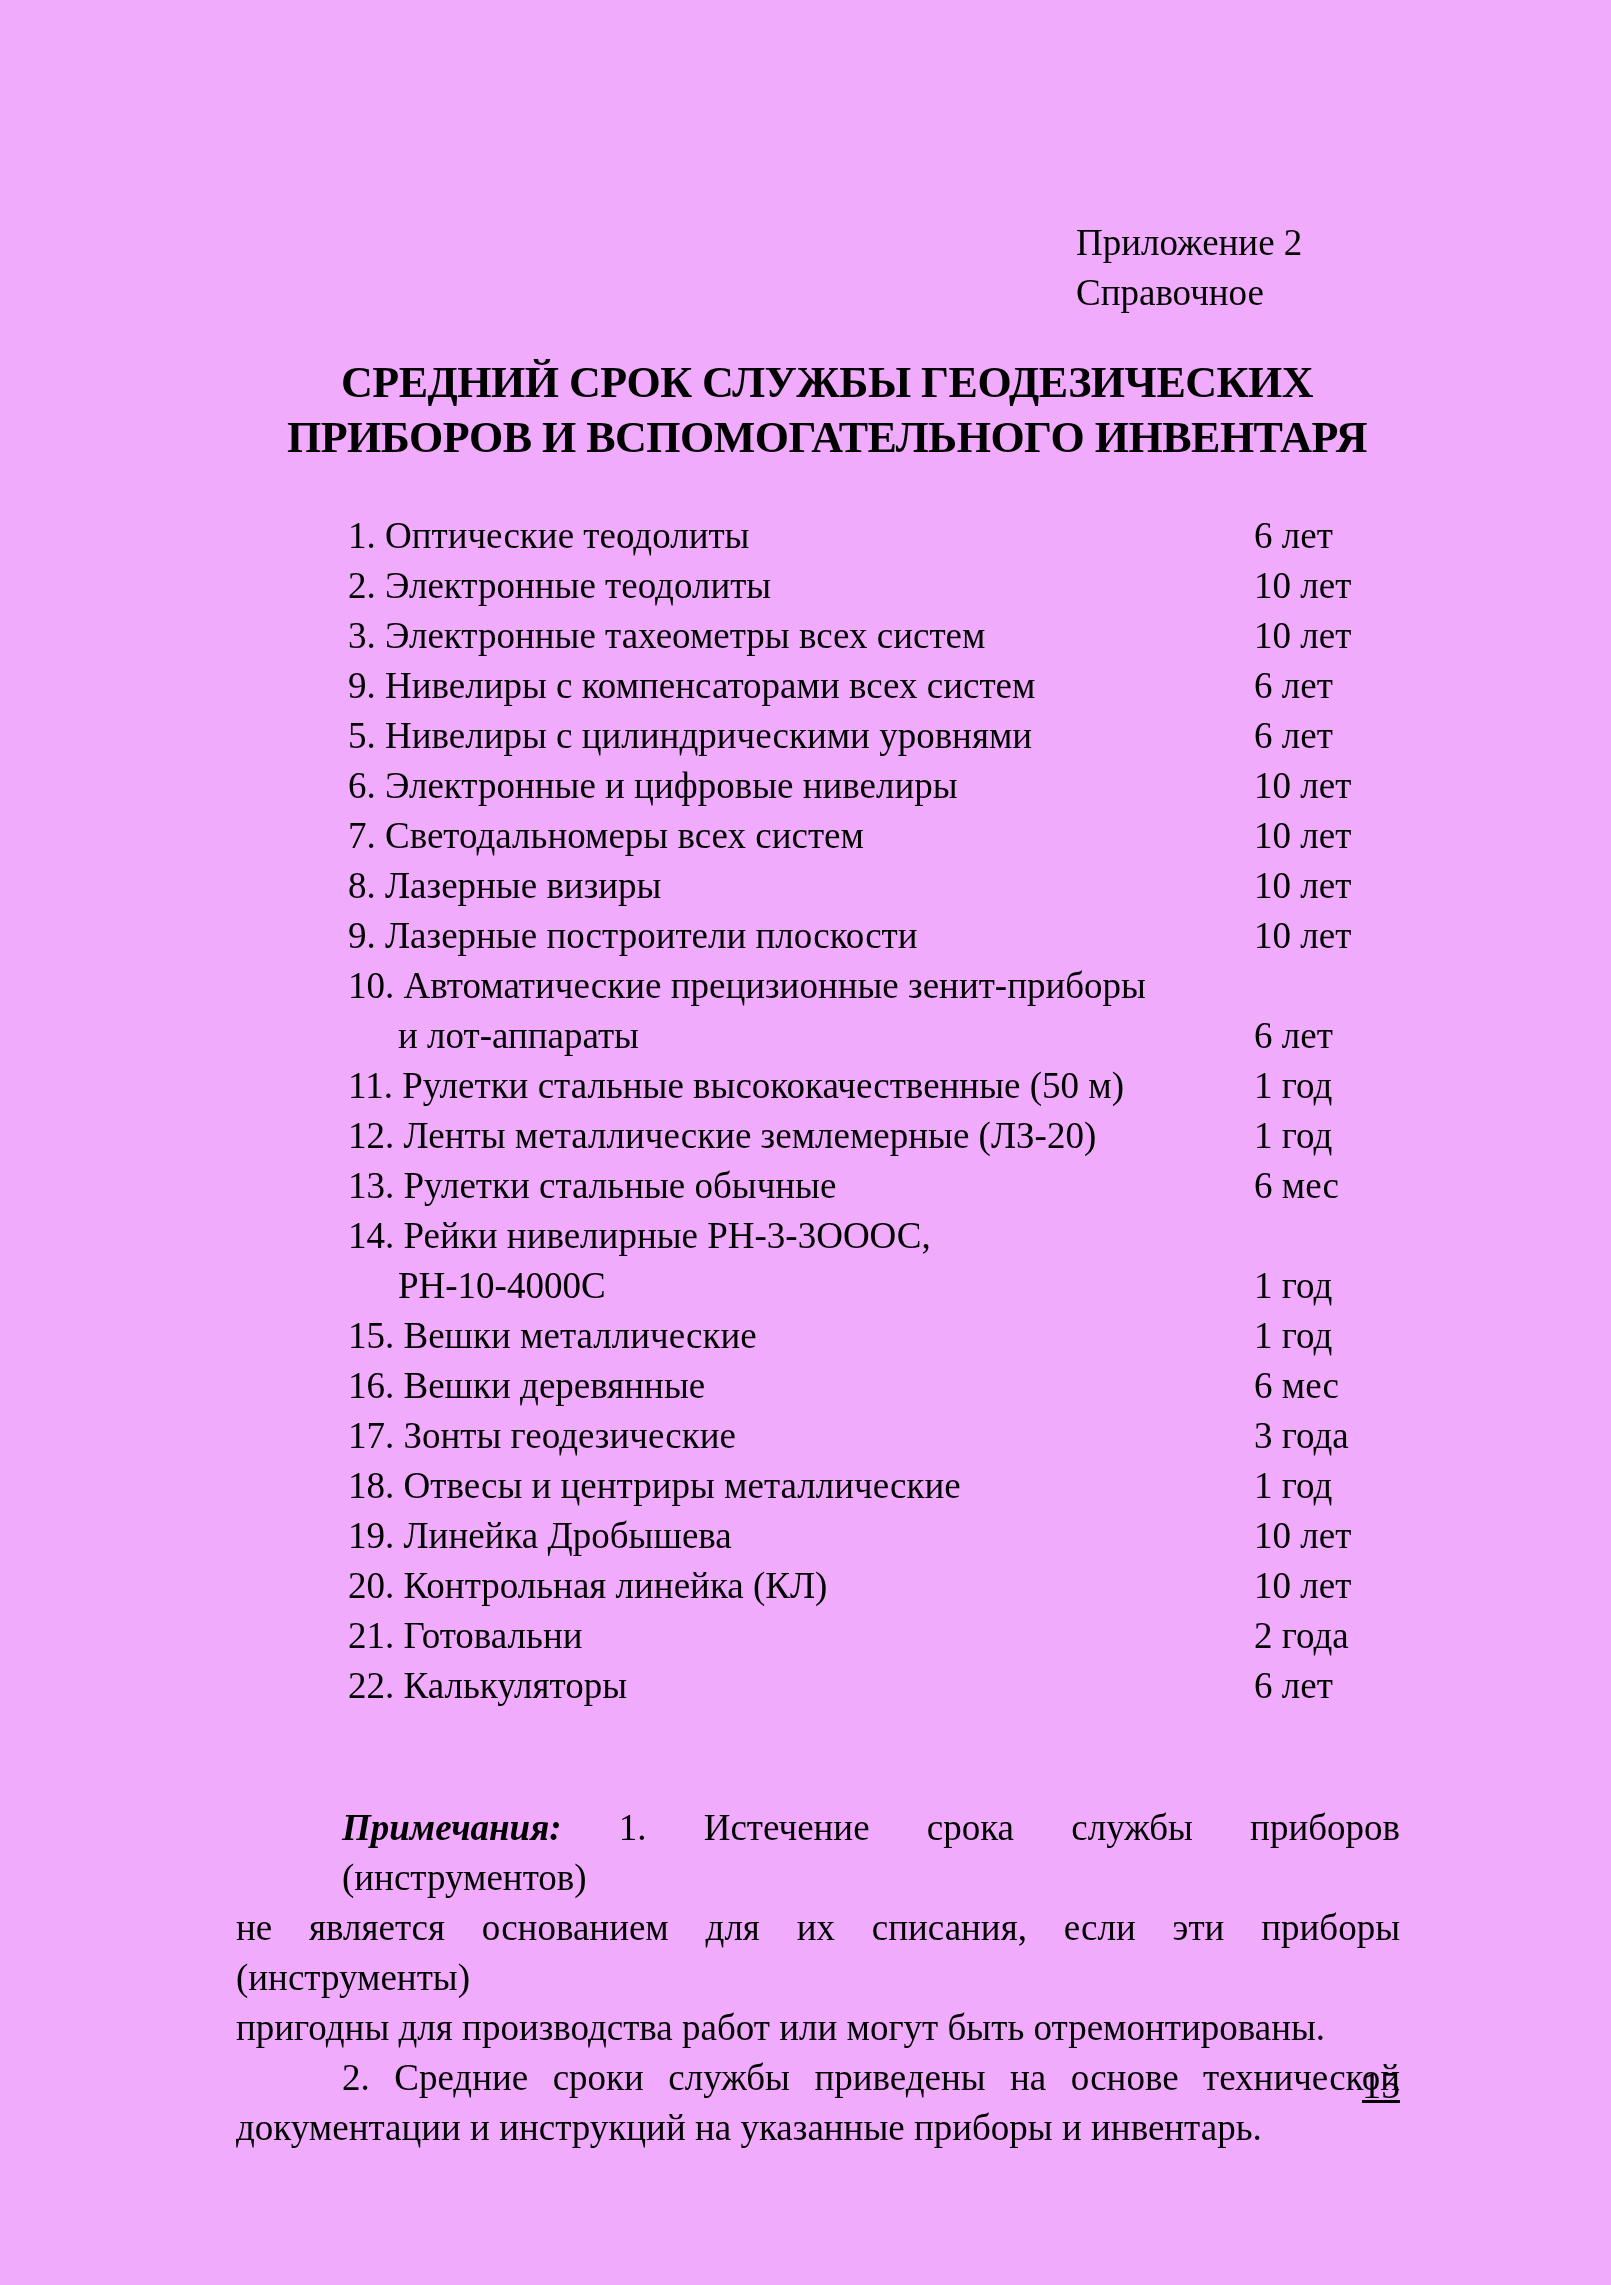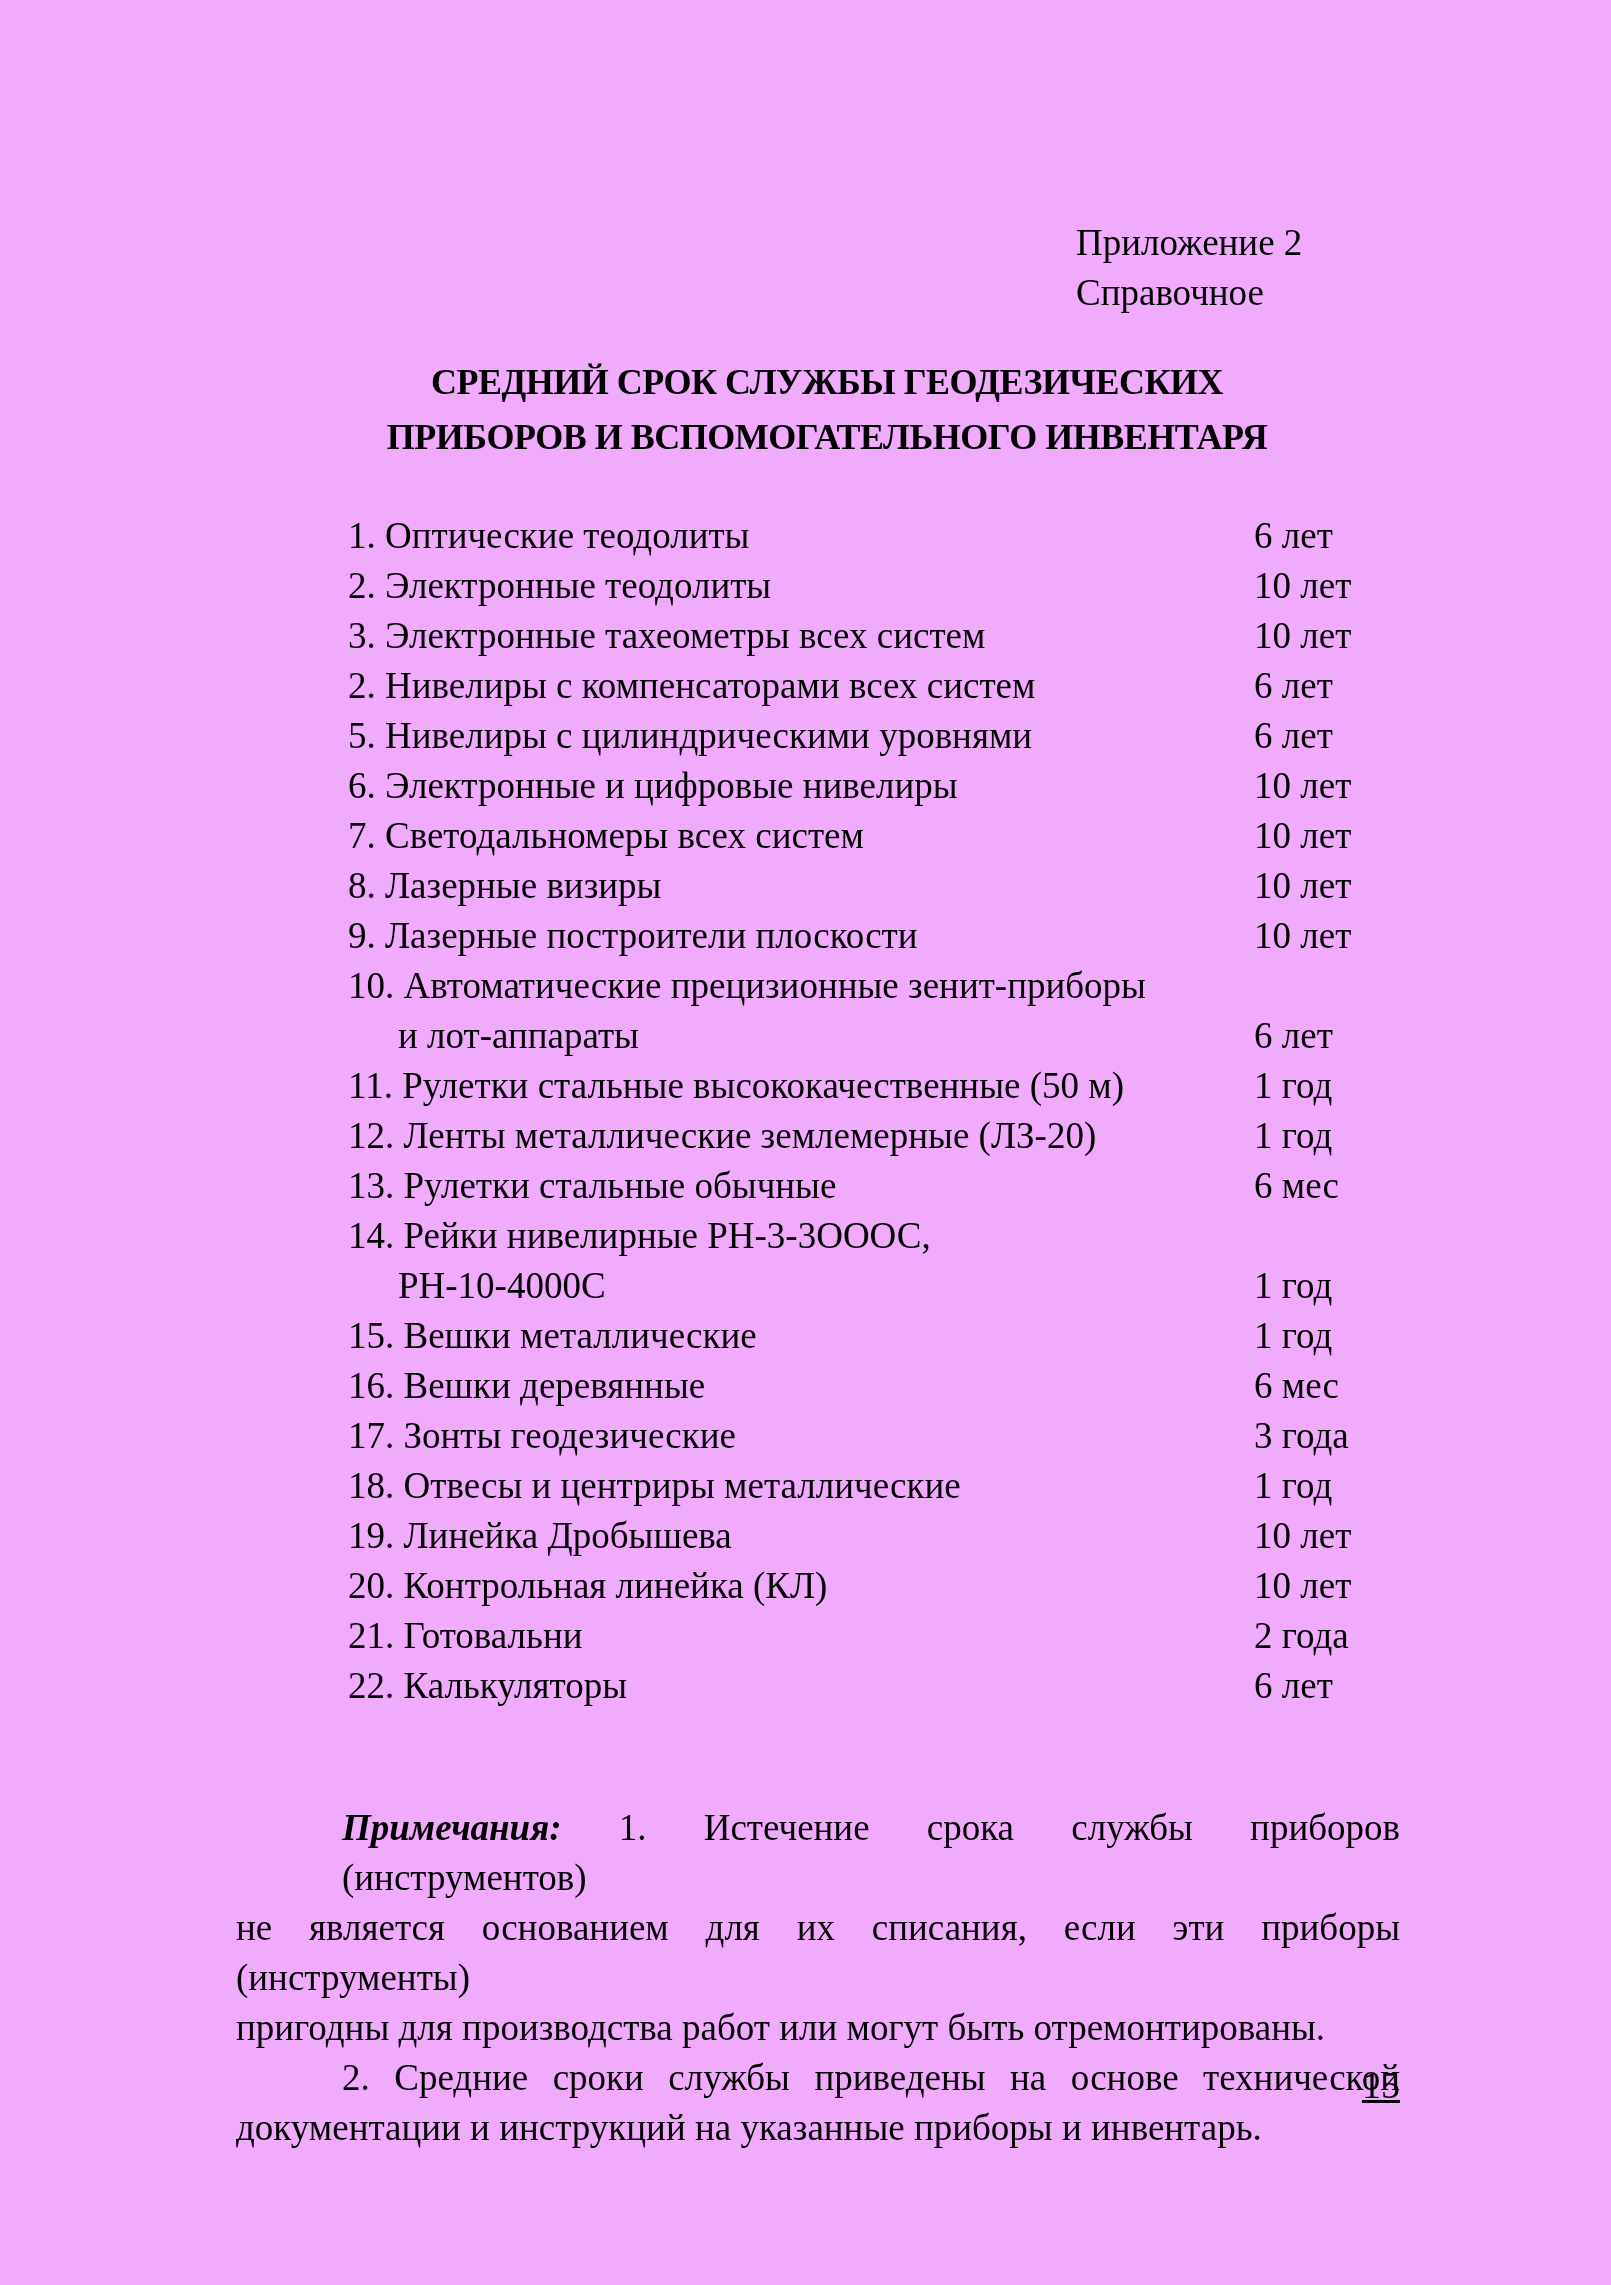--- a/index.html
+++ b/index.html
@@ -28,21 +28,21 @@
   }
 
   
   .doc-title {
     position: absolute;
     left: 236px;
     top: 355px;
     width: 1182px;
     text-align: center;
     font-weight: bold;
-    font-size: 36px;
+    font-size: 44px;
     line-height: 55px;
     letter-spacing: -0.5px;
   }
 
   
   .service-list {
     position: absolute;
     left: 348px;
     top: 511px;
     width: 1020px;
@@ -121,21 +121,21 @@
       </div>
       <div class="list-row">
         <span class="row-label">2. Электронные теодолиты</span>
         <span class="row-value">10 лет</span>
       </div>
       <div class="list-row">
         <span class="row-label">3. Электронные тахеометры всех систем</span>
         <span class="row-value">10 лет</span>
       </div>
       <div class="list-row">
-        <span class="row-label">2. Нивелиры с компенсаторами всех систем</span>
+        <span class="row-label">9. Нивелиры с компенсаторами всех систем</span>
         <span class="row-value">6 лет</span>
       </div>
       <div class="list-row">
         <span class="row-label">5. Нивелиры с цилиндрическими уровнями</span>
         <span class="row-value">6 лет</span>
       </div>
       <div class="list-row">
         <span class="row-label">6. Электронные и цифровые нивелиры</span>
         <span class="row-value">10 лет</span>
       </div>

